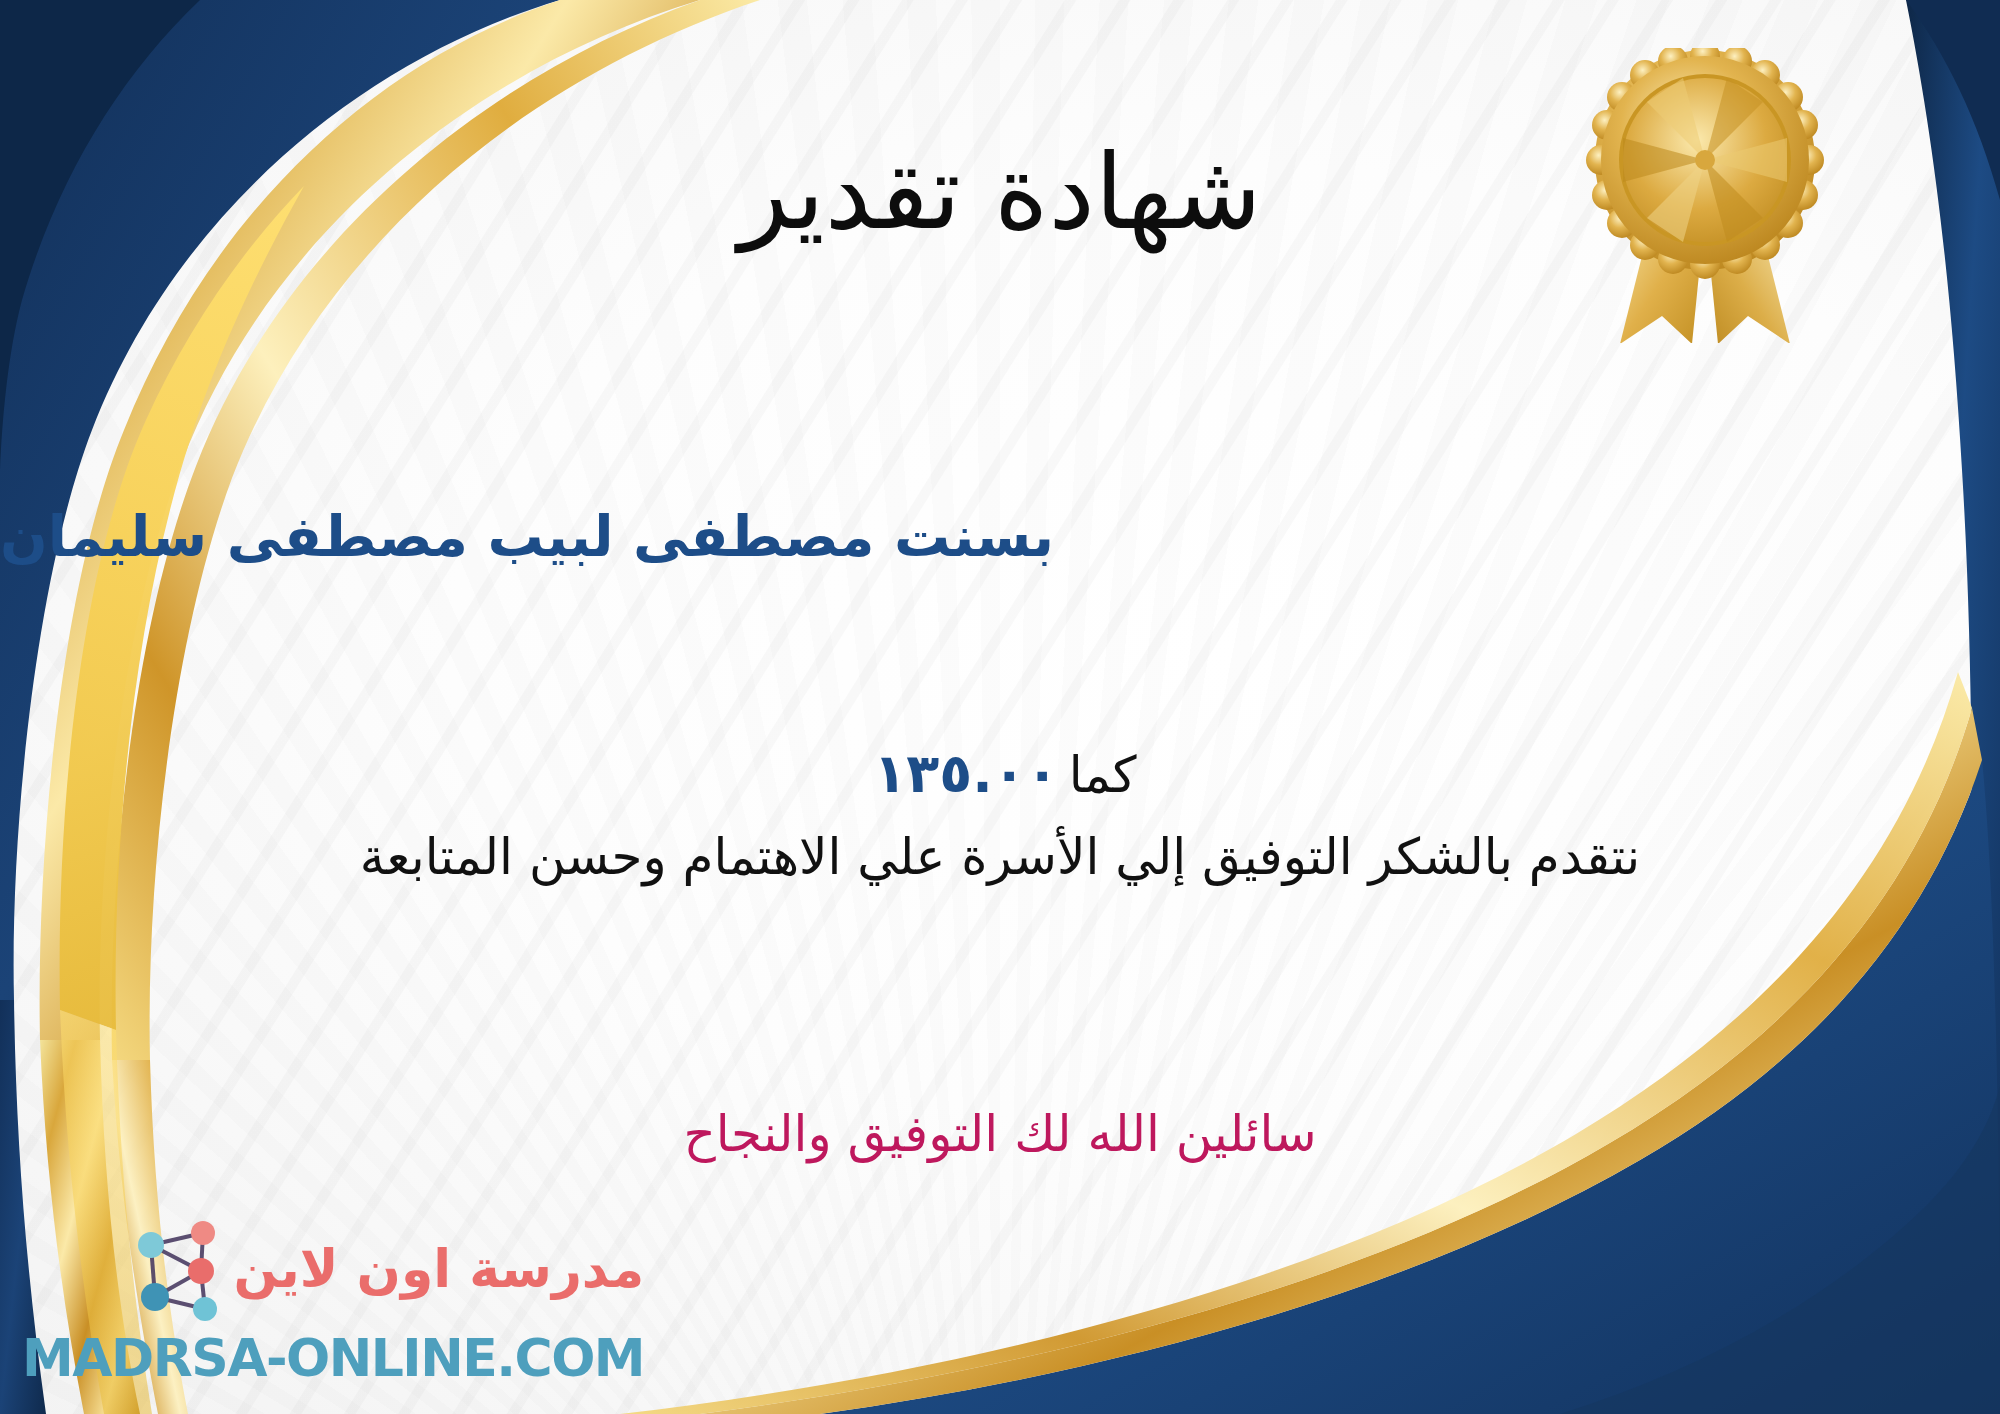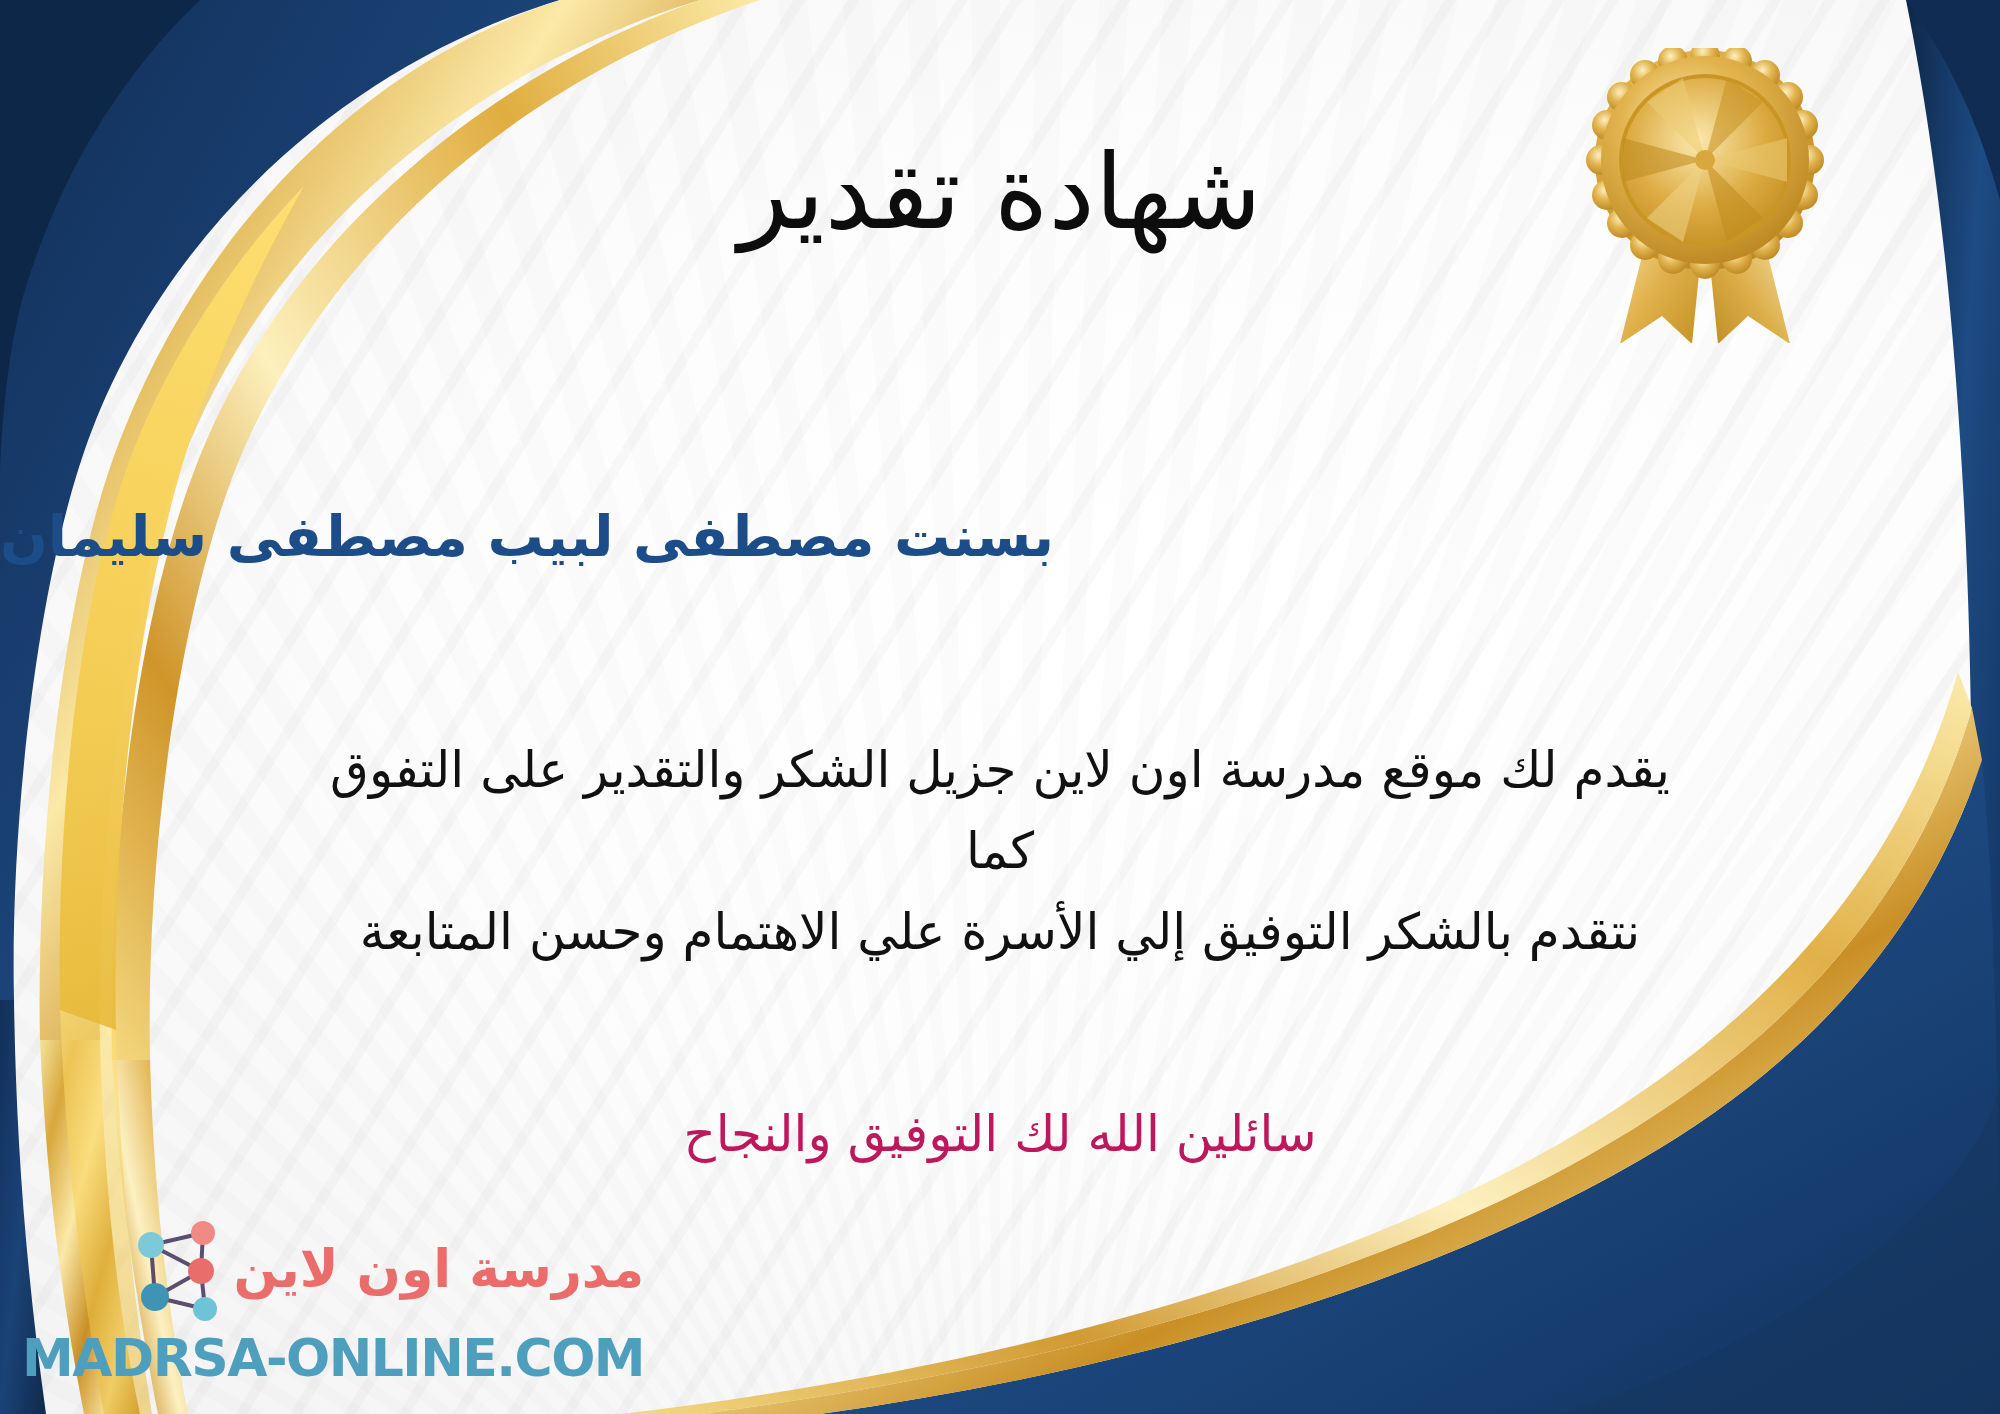--- a/index.html
+++ b/index.html
@@ -274,24 +274,24 @@
     </g>
   </svg>
 
   <div class="content">
 
     <div class="cert-title">شهادة تقدير</div>
 
     <div class="student-name">بسنت مصطفى لبيب مصطفى سليمان</div>
 
     <div class="body-block">
-      <div class="body-line">يقدم لك موقع مدرسة اون لاين جزيل الشكر  والتقدير على التفوق</div>
 
       <div class="body-line l2">
         <span class="seg">كما</span>
+        <span class="grade">١٣٥.٠٠</span>
       </div>
 
       <div class="body-line">نتقدم  بالشكر التوفيق إلي الأسرة علي الاهتمام وحسن المتابعة</div>
     </div>
 
     <div class="closing">سائلين الله لك التوفيق  والنجاح</div>
   </div>
 
   <div class="logo">
     <div class="logo-row">

